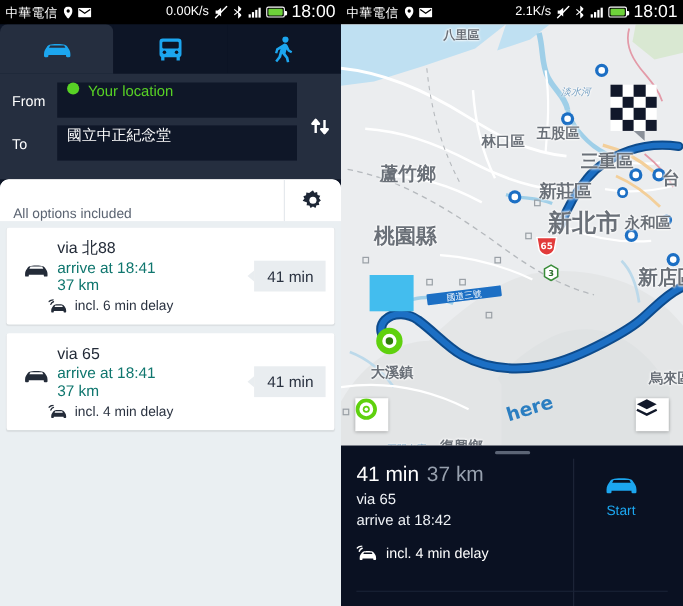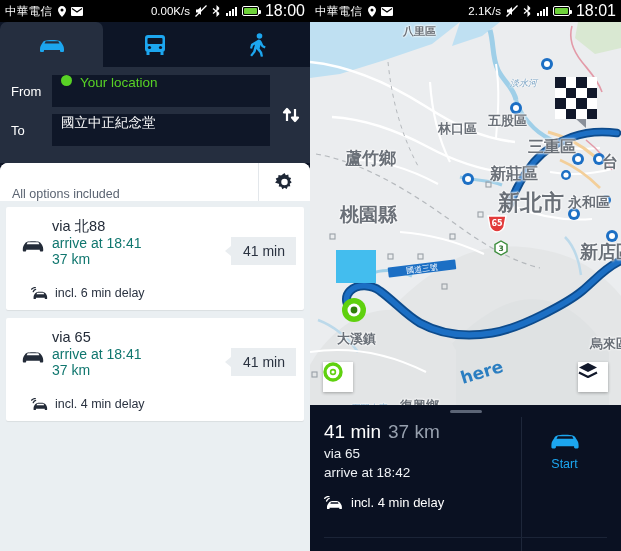--- a/index.html
+++ b/index.html
@@ -84,21 +84,21 @@
 
   .route-card {
     background: #fff; margin: 0 6px 8px 6px; border-radius: 2px;
     padding: 10px 0 10px 0; position: relative; box-shadow: 0 1px 1px rgba(0,0,0,.07);
   }
   .rc-inner { display: flex; align-items: flex-start; padding: 0 8px; }
   .rc-icon { width: 38px; flex: 0 0 38px; display: flex; justify-content: center; padding-top: 20px; }
   .rc-main { flex: 1; min-width: 0; }
   .rc-via { font-size: 14.5px; color: #232b38; line-height: 18px; }
   .rc-sub { font-size: 14px; color: #0f766e; line-height: 16px; }
-  .rc-delay { display: flex; align-items: center; margin-top: 19px; padding-left: 25px; text-align: center; }
+  .rc-delay { display: flex; align-items: center; margin-top: 4px; padding-left: 38px; text-align: center; }
   .rc-delay-text { font-size: 12.5px; color: #2a3240; margin-left: 7px; }
   .rc-badge {
     position: absolute; right: 8px; top: 30px;
     background: #e9edf0; color: #2a3240; font-size: 14px;
     padding: 6px 11px 6px 12px; line-height: 16px;
   }
   .rc-badge:before {
     content: ""; position: absolute; left: -6px; top: 9px;
     border-top: 5px solid transparent; border-bottom: 5px solid transparent;
     border-right: 6px solid #e9edf0;

